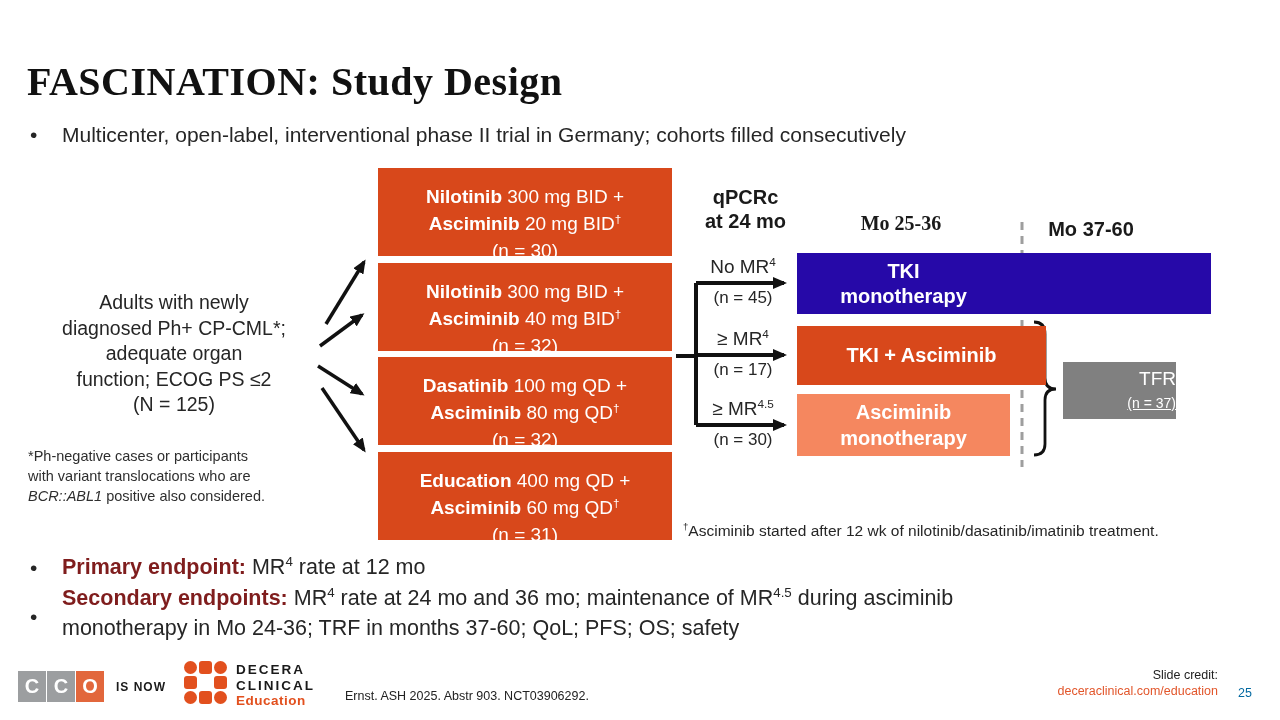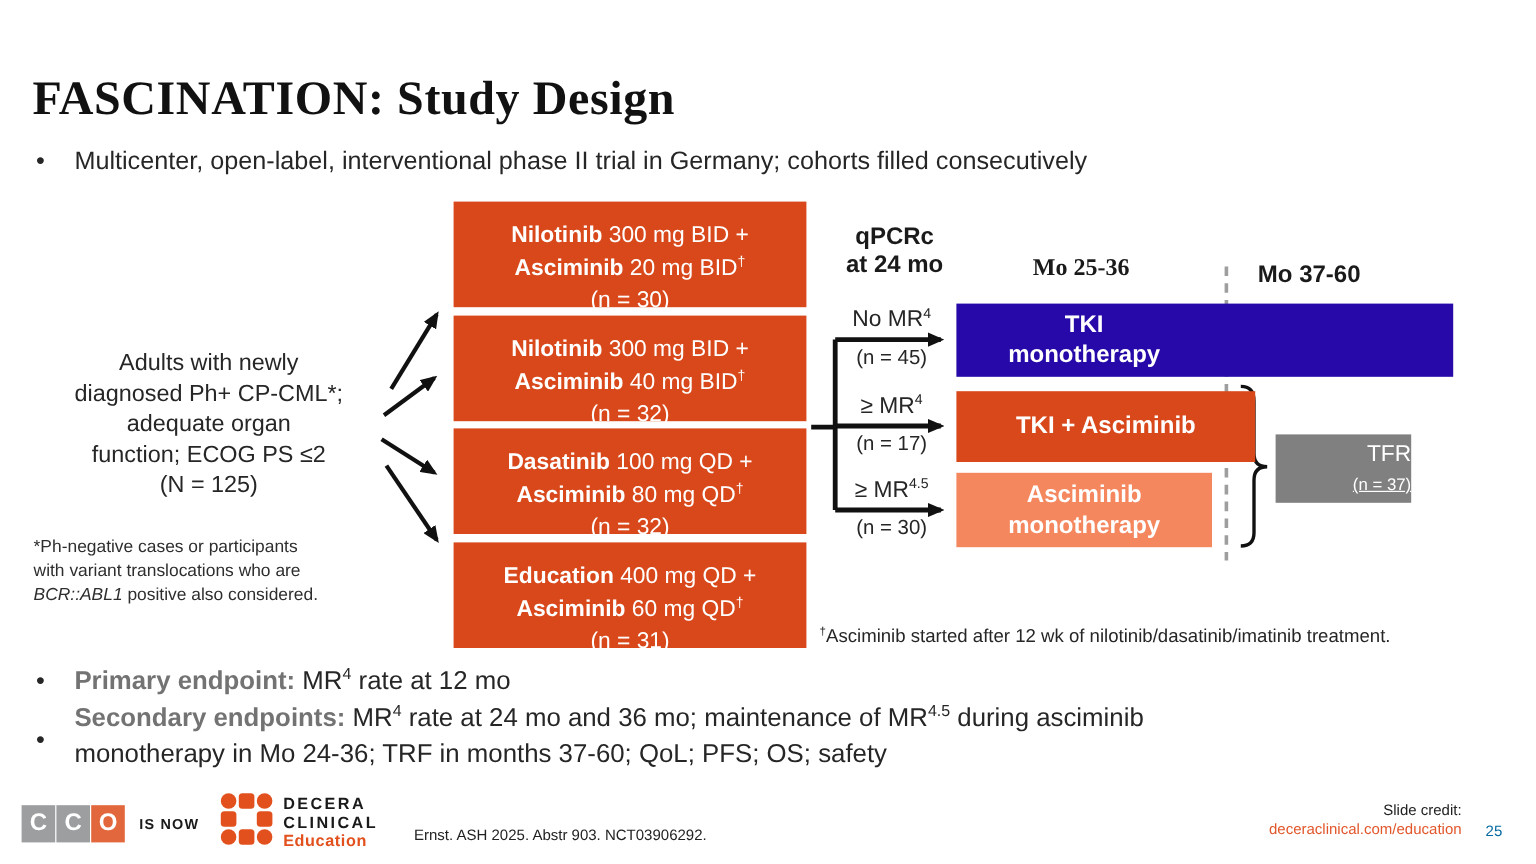--- a/index.html
+++ b/index.html
@@ -48,21 +48,21 @@
     display:flex; align-items:center; justify-content:center; }
   .box-salmon { left:797px; top:394px; width:213px; height:62px; background:#f5875f;
     line-height:26px; padding-top:5px; }
   .box-tfr { left:1063px; top:362px; width:113px; height:57px; background:#808080;
     color:#fff; font-weight:400; text-align:right; font-size:19px; line-height:24px; padding-top:5px; }
   .box-tfr .tfr-n { font-size:14px;text-decoration:underline; }
 
   .dagger-note { left:683px; top:522px; font-size:15.5px; color:#262626; }
 
   .endpoint-text { font-size:21.5px; color:#262626; }
-  .endpoint-text b { color:#737373; }
+  .endpoint-text b { color:#7f1d1d; }
 
   
   .cco { left:18px; top:671px; display:flex; gap:1px; }
   .cco-sq { width:28px; height:31px; display:flex; align-items:center; justify-content:center;
     color:#fff; font-weight:700; font-size:20px; }
   .cco-gray { background:#9c9ea0; }
   .cco-orange { background:#e2673c; }
   .is-now { left:116px; top:680px; font-size:12px; font-weight:700; letter-spacing:1px; color:#1a1a1a; }
   .decera-icon { left:184px; top:661px; width:45px; height:45px; display:grid;
     grid-template-columns:repeat(3,13px); grid-template-rows:repeat(3,13px); gap:2px; }

